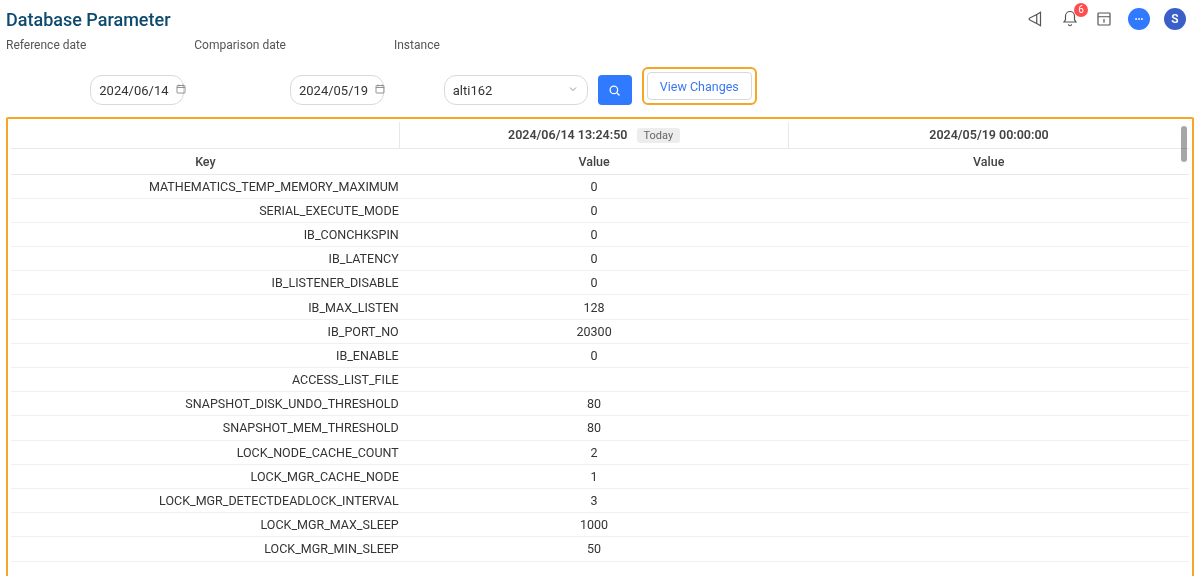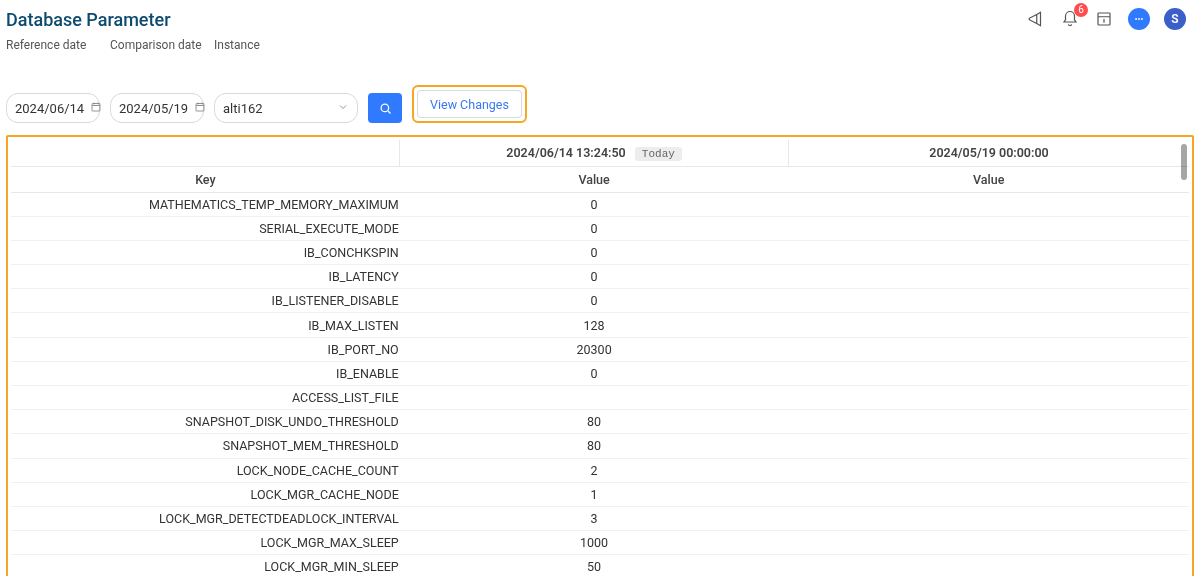--- a/index.html
+++ b/index.html
@@ -62,21 +62,21 @@
   }
   .circle-blue-chat { background: #2f7aff; color: #fff; }
   .circle-blue-user { background: #3b5fc9; color: #fff; font-size: 12px; font-weight: 600; }
   .circle-blue-chat svg { width: 14px; height: 14px; fill: #fff; }
   .controls-row {
     display: flex;
     align-items: flex-end;
     gap: 10px;
     padding: 4px 6px 12px 6px;
   }
-  .control-group { display: flex; flex-direction: column; gap: 4px; }
+  .control-group { display: flex; flex-direction: row; gap: 4px; }
   .control-label { font-size: 12px; color: #555; }
   .date-input, .select-input {
     border: 1px solid #d9d9d9;
     border-radius: 12px;
     background: #fff;
     height: 30px;
     display: flex;
     align-items: center;
     padding: 0 8px;
     font-size: 13px;
@@ -163,21 +163,20 @@
   tbody td.val-cell { text-align: center; }
   .today-pill {
     display: inline-block;
     background: #ededed;
     color: #666;
     font-size: 11px;
     padding: 1px 7px;
     border-radius: 3px;
     margin-left: 6px;
     vertical-align: middle;
-    font-family: Liberation Mono, monospace;
   }
   .scrollbar-thumb {
     position: absolute;
     right: 2px;
     top: 4px;
     width: 6px;
     height: 36px;
     background: rgba(0,0,0,0.35);
     border-radius: 3px;
   }

